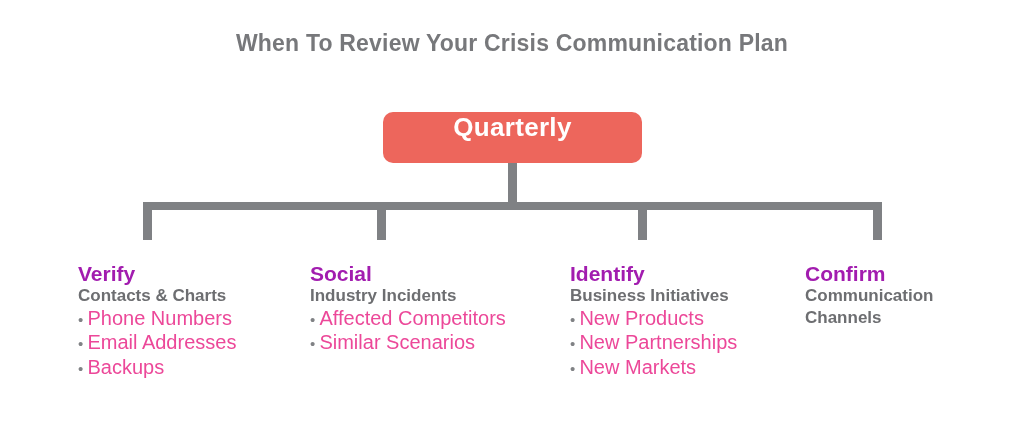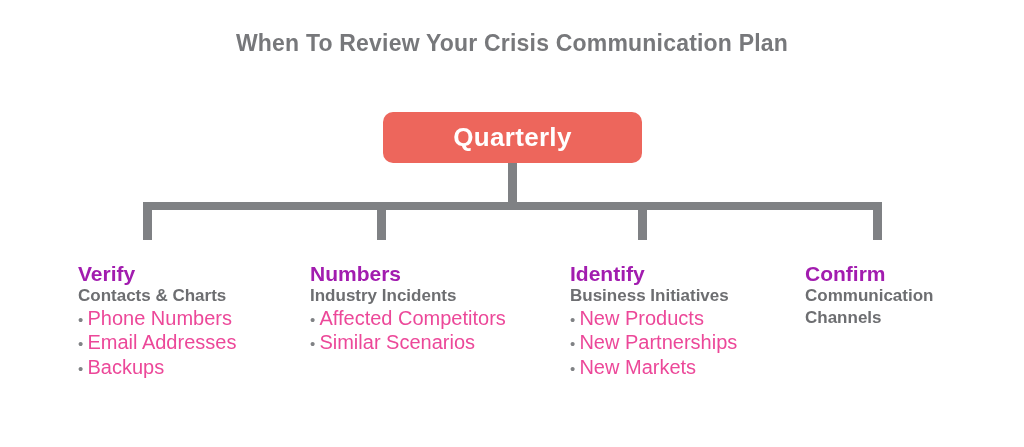--- a/index.html
+++ b/index.html
@@ -28,21 +28,21 @@
   }
   .root-node {
     position: absolute;
     left: 383px;
     top: 112px;
     width: 259px;
     height: 51px;
     background: #ed665c;
     border-radius: 10px;
     display: flex;
-    align-items: center;
+    align-items: flex-start;
     justify-content: center;
     color: #ffffff;
     font-size: 26px;
     font-weight: bold;
     letter-spacing: 0.3px;
   }
   .conn {
     position: absolute;
     background: #7f8184;
   }
@@ -111,21 +111,21 @@
     <div class="branch-action">Verify</div>
     <div class="branch-category">Contacts &amp; Charts</div>
     <ul class="branch-items">
       <li>Phone Numbers</li>
       <li>Email Addresses</li>
       <li>Backups</li>
     </ul>
   </div>
 
   <div class="branch branch-2">
-    <div class="branch-action">Numbers</div>
+    <div class="branch-action">Social</div>
     <div class="branch-category">Industry Incidents</div>
     <ul class="branch-items">
       <li>Affected Competitors</li>
       <li>Similar Scenarios</li>
     </ul>
   </div>
 
   <div class="branch branch-3">
     <div class="branch-action">Identify</div>
     <div class="branch-category">Business Initiatives</div>

